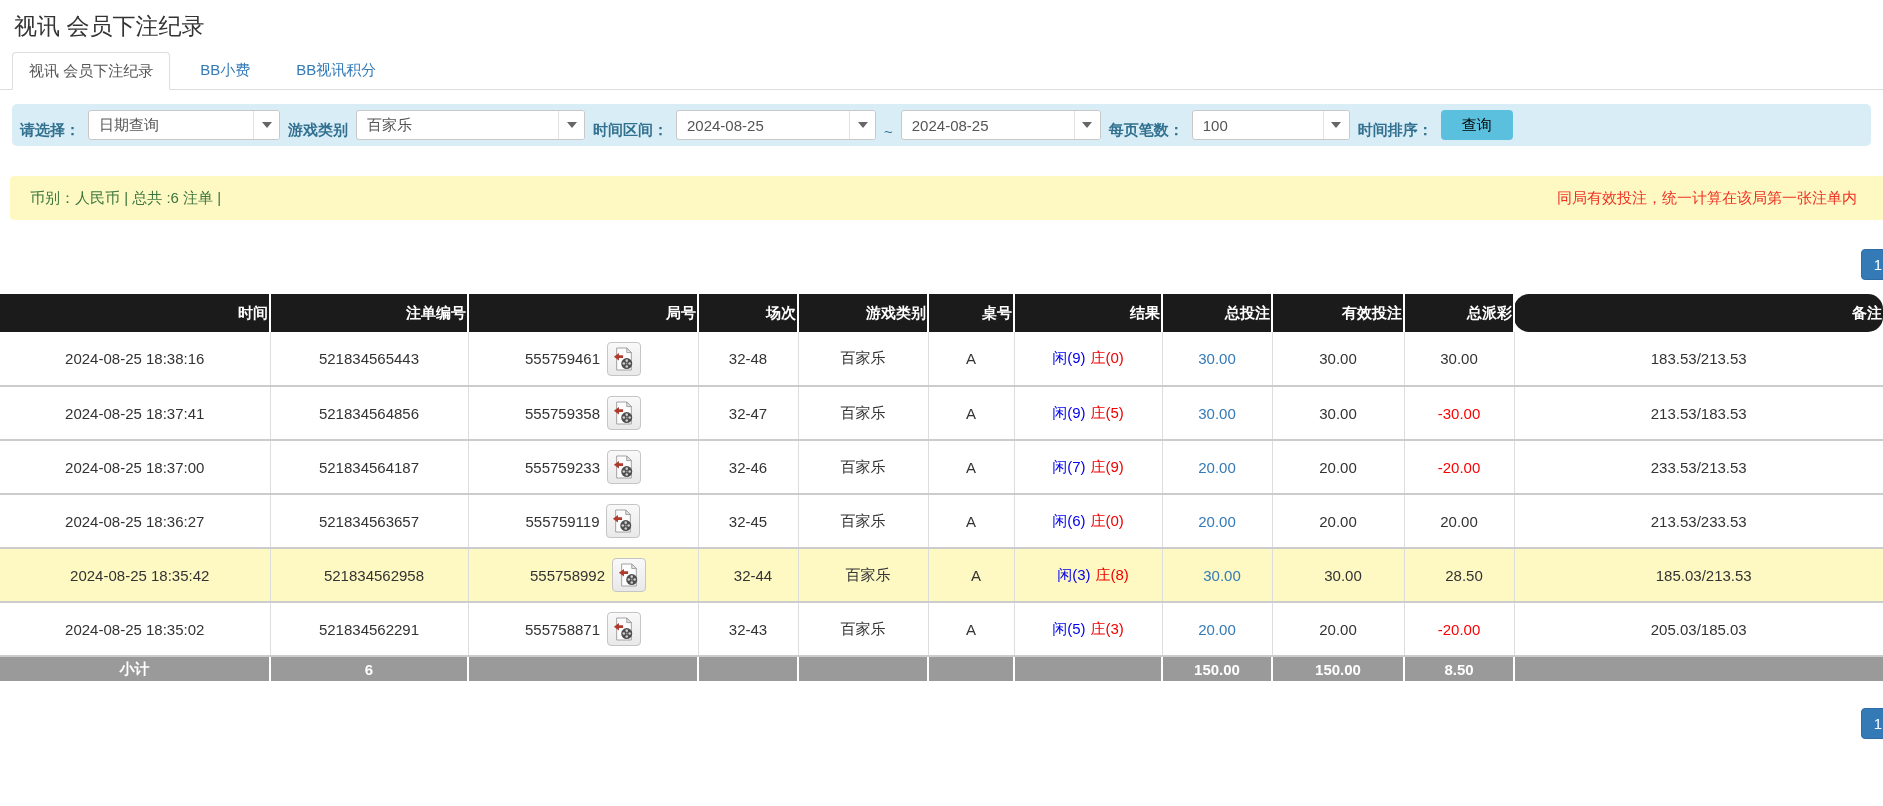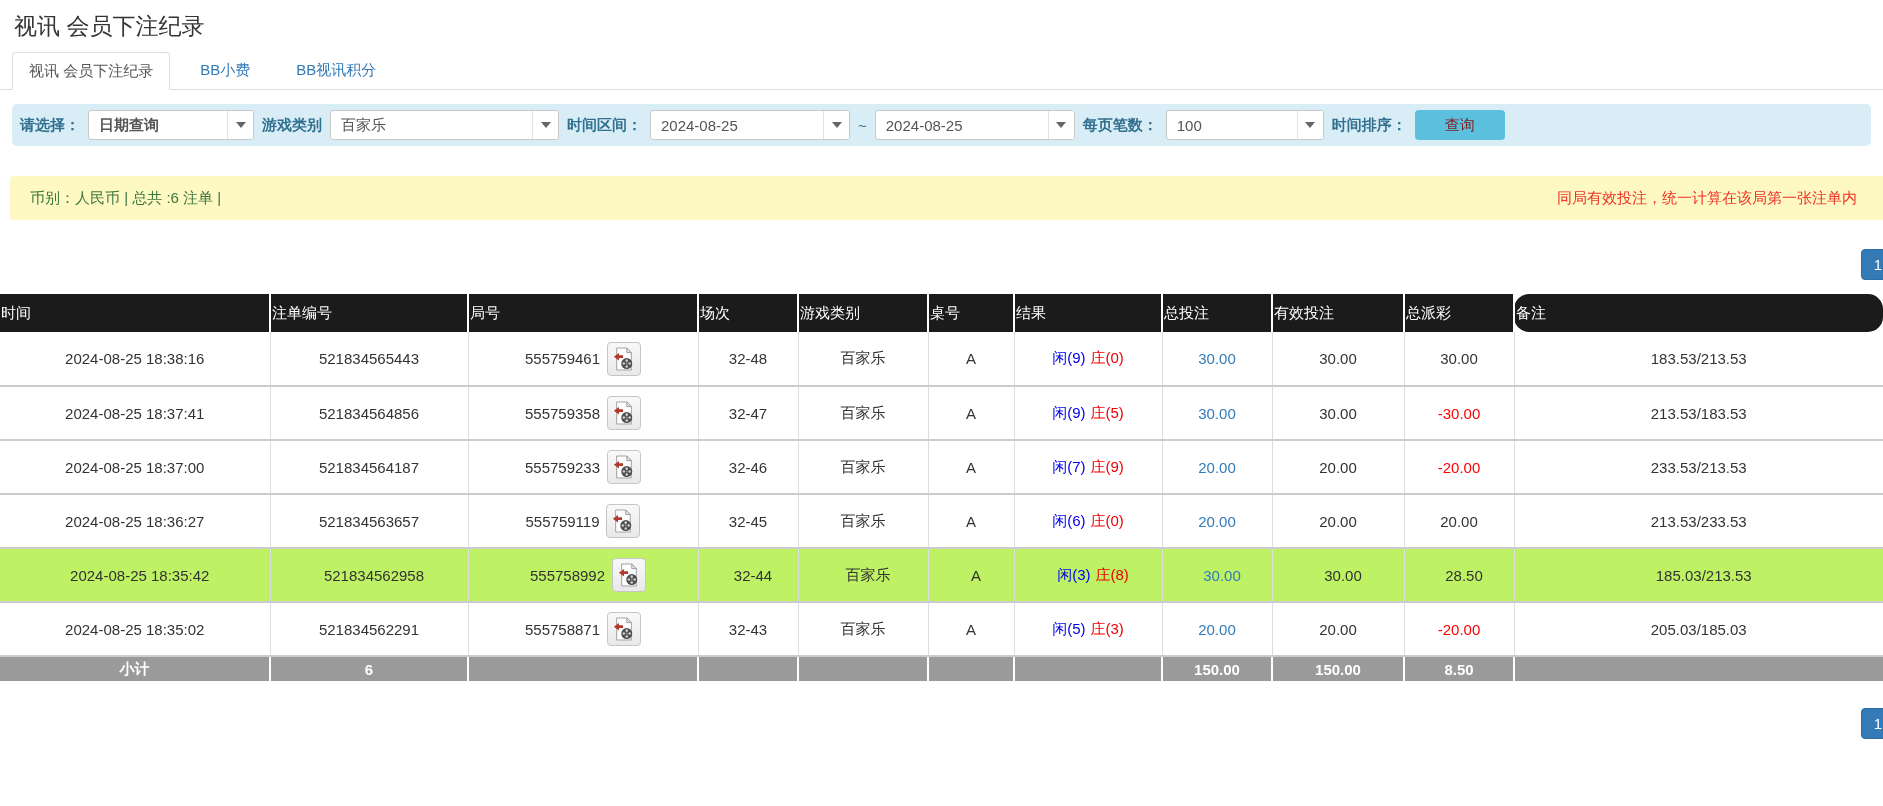--- a/index.html
+++ b/index.html
@@ -10,51 +10,51 @@
   }
   
   .page-title { margin:0; padding:12px 0 0 14px; font-size:23px; line-height:28px; font-weight:500; color:#333; }
   
   .tabs { display:flex; margin-top:12px; padding-left:12px; border-bottom:1px solid #ddd; }
   .tab { font-size:15px; line-height:18px; padding:9px 16px; margin-bottom:-1px; white-space:nowrap; }
   .tab.active { background:#fff; border:1px solid #ddd; border-bottom-color:#fff; border-radius:4px 4px 0 0; color:#555; }
   .tab.link { color:#337ab7; cursor:pointer; margin-left:14px; }
   
   .filter-bar { margin:14px 12px 0 12px; background:#d9edf7; border-radius:5px; padding:6px 8px;
-    display:flex; align-items:center; gap:8px; font-size:15px; }
+    display:flex; align-items:flex-end; gap:8px; font-size:15px; }
   .filter-label { color:#31708f; font-weight:bold; white-space:nowrap; }
   .combo { display:flex; align-items:stretch; background:#fff; border:1px solid #c8c8c8; border-radius:3px; height:30px; overflow:hidden; }
   .combo-value { padding:0 10px; display:flex; align-items:center; color:#555; flex:1; white-space:nowrap; overflow:hidden; }
   .combo-arrow { width:26px; border-left:1px solid #e2e2e2; display:flex; align-items:center; justify-content:center; background:#fff; cursor:pointer; }
   .caret { width:0; height:0; border-left:5px solid transparent; border-right:5px solid transparent; border-top:6px solid #666; }
-  .w-select { width:166px;font-weight:bold; } .w-game { width:229px; } .w-date { width:200px; } .w-size { width:158px; } .w-sort { width:204px; }
+  .w-select { width:192px; } .w-game { width:229px; } .w-date { width:200px; } .w-size { width:158px; } .w-sort { width:204px; }
   .tilde { color:#31708f; }
-  .search-btn { background:#5bc0de; color:#7f1d1d; border:none; border-radius:4px; height:30px; padding:0 30px;
+  .search-btn { background:#5bc0de; color:#000000; border:none; border-radius:4px; height:30px; padding:0 21px;
     font-size:15px; cursor:pointer; font-family:inherit; }
   
   .info-bar { margin-top:30px; margin-left:10px; width:1873px; height:44px; background:#fef9c3;
     border-radius:4px 0 0 4px; display:flex; align-items:center; justify-content:space-between;
     padding:0 26px 0 20px; font-size:15px; }
   .info-left { color:#3c763d; }
   .info-right { color:#ee3124; }
   
   .pagination { text-align:right; height:31px; }
   .pagination.top { margin-top:29px; }
   .pagination.bottom { margin-top:25px; }
   .page-btn { display:inline-block; width:34px; height:31px; line-height:29px; text-align:center;
     background:#337ab7; border:1px solid #2e6da4; color:#fff; border-radius:4px; font-size:15px;
     margin-right:-12px; cursor:pointer; }
   
   table.records { width:1883px; margin-top:14px; border-collapse:collapse; table-layout:fixed; font-size:15px; }
-  thead th { background:#1b1b1b; color:#fff; font-weight:normal; height:38px; border-right:2px solid #fff; text-align:left; }
+  thead th { background:#1b1b1b; color:#fff; font-weight:bold; height:38px; border-right:2px solid #fff; text-align:right; }
   thead th:last-child { border-right:none;border-radius:15px; }
   tbody td { height:54px; text-align:center; color:#333; background:#fff;
     border-right:1px solid #ddd; border-bottom:2px solid #ccc; }
   tbody td:last-child { border-right:none; }
-  tbody tr.highlight td { background:#bef264;padding-left:11px; }
+  tbody tr.highlight td { background:#fef9c3;padding-left:11px; }
   tfoot td { background:#9a9a9a; color:#fff; font-weight:bold; height:26px; text-align:center;
     border-right:2px solid #fff; border-bottom:2px solid #fff; }
   tfoot td:last-child { border-right:none; }
   .player { color:#0000ee; }
   .banker { color:#ee0000; margin-left:5px; }
   .bet-link { color:#337ab7; text-decoration:none; cursor:pointer; }
   .neg { color:#ff0000; }
   .round-wrap { display:flex; align-items:center; justify-content:center; }
   .video-btn { width:34px; height:34px; margin-left:7px; border:1px solid #c5c5c5; border-radius:4px;
     background:linear-gradient(#f9f9f9,#e9e9e9); display:inline-flex; align-items:center; justify-content:center; cursor:pointer; }

